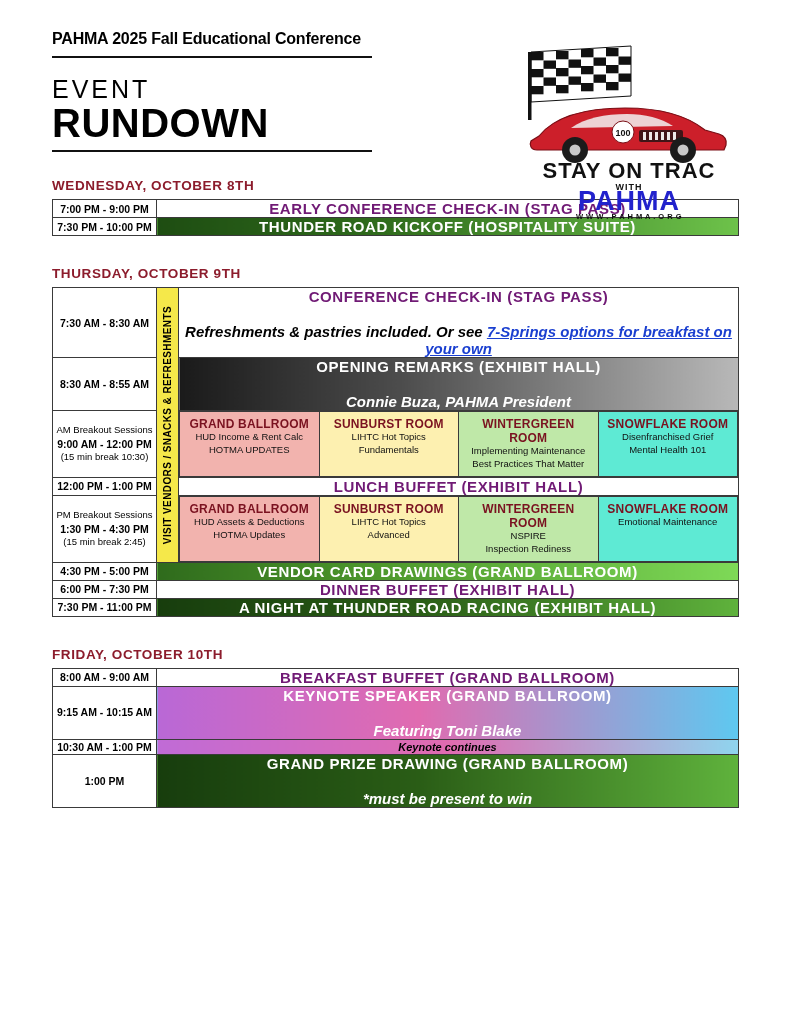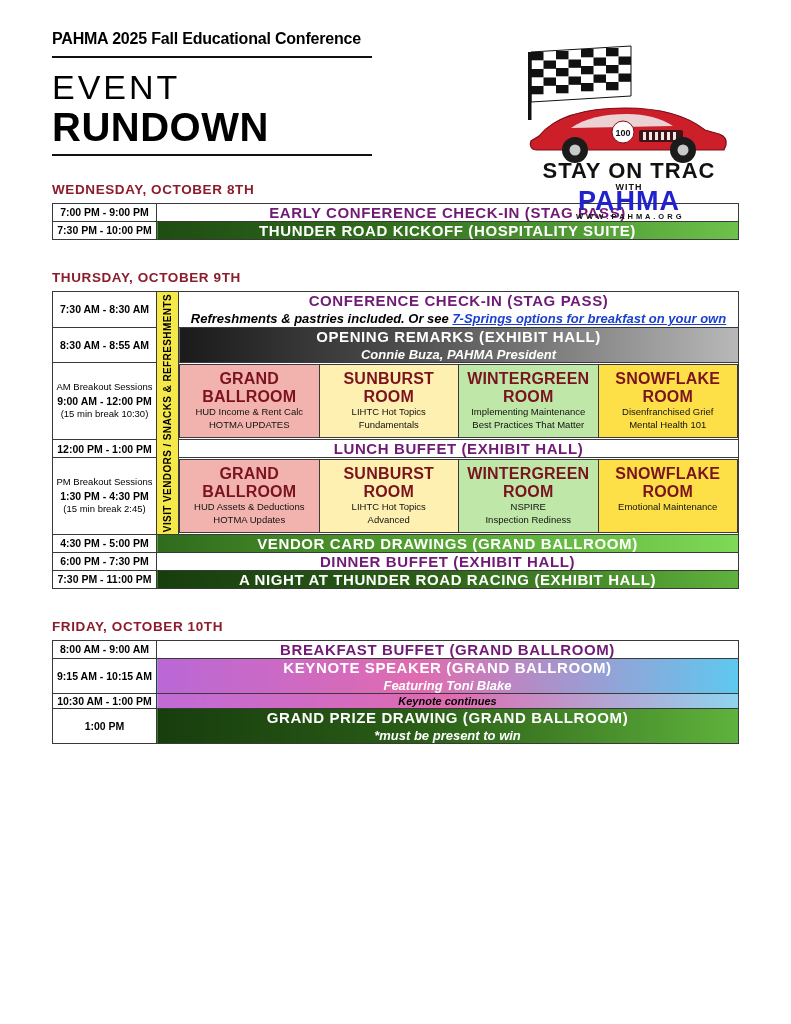--- a/index.html
+++ b/index.html
@@ -17,22 +17,22 @@
 
   
   .header { position:relative; padding: 30px 52px 0 52px; }
   .conf-title {
     font-size: 16px; font-weight: bold; letter-spacing: -0.2px;
     margin: 0 0 8px 0;
   }
   .rundown-block { width: 320px; }
   .rule { border-top: 2px solid #111; width: 320px; }
   .event-word {
-    font-size: 34px; font-weight: normal; letter-spacing: 3px;
-    padding: 12px 0 0 0; line-height: 1.05;
+    font-size: 25px; font-weight: normal; letter-spacing: 3px;
+    padding: 18px 0 0 0; line-height: 1.05;
   }
   .rundown-word {
     font-size: 40px; font-weight: bold; letter-spacing: 0.5px;
     padding: 0 0 6px 0; line-height: 1.05;
   }
 
   
   .logo {
     position:absolute; right: 52px; top: 44px;
     width: 220px; height: 175px;
@@ -57,21 +57,21 @@
     padding: 7px 3px;
     background:#fff;
     line-height: 1.35;
   }
   .time-cell .sub { font-weight: normal; font-size: 9.5px; }
   .title-cell { padding: 8px 10px; text-align:center; }
   .main-title {
     font-size: 15px; font-weight: bold; letter-spacing: 0.6px; color:#701a75;
   }
   .main-title.white { color:#fff; }
-  .sub-line { font-size: 13px; font-style: italic; font-weight: bold; margin-top:2px; }
+  .sub-line { font-size: 15px; font-style: italic; font-weight: bold; margin-top:18px; }
   .sub-line.white { color:#fff; font-weight:bold; }
   .link { color:#1a3fd0; text-decoration: underline; }
 
   
   .grad-green { background: linear-gradient(90deg,#1e4d12 0%, #2f6b1c 38%, #6dc24a 100%); }
   .grad-green2 { background: linear-gradient(90deg,#2f6b1c 0%, #4f9a2d 40%, #7ed957 100%); }
   .grad-darkgreen { background: linear-gradient(90deg,#173d0d 0%, #2a5d16 45%, #5fb23c 100%); }
   .grad-gray { background: linear-gradient(90deg,#1a1a1a 0%, #4d4d4d 40%, #b8b8b8 100%); }
   .grad-pink { background: linear-gradient(90deg,#b968d6 0%, #e06bb0 45%, #5ec8f0 100%); }
   .grad-pink2 { background: linear-gradient(90deg,#c06bd6 0%, #e06bb0 50%, #8fd4ee 100%); }
@@ -94,26 +94,26 @@
   }
 
   
   .rooms { width:100%; border-collapse: collapse; table-layout: fixed; }
   .rooms td {
     border: 1px solid #3a3a3a;
     padding: 5px 4px;
     text-align:center;
     vertical-align: top;
   }
-  .rooms .rname { font-size: 16px; font-weight:bold; color:#7a1220; letter-spacing:0.2px; }
+  .rooms .rname { font-size: 12px; font-weight:bold; color:#7a1220; letter-spacing:0.2px; }
   .rooms .ritem { font-size: 9.5px; color:#111; line-height:1.35; }
   .room-a { background:#f2b3ae; }
   .room-b { background:#fdf0b0; }
   .room-c { background:#bfe8a8; }
-  .room-d { background:#fde047; }
+  .room-d { background:#5eead4; }
   .spacer-md { height: 26px; }
   .spacer-lg { height: 30px; }
 
   .center-italic { font-size: 11px; font-style: italic; text-align:center; }
   .center-italic.bold { font-weight:bold; }
 </style>
 </head>
 <body>
 
 <div class="page">

